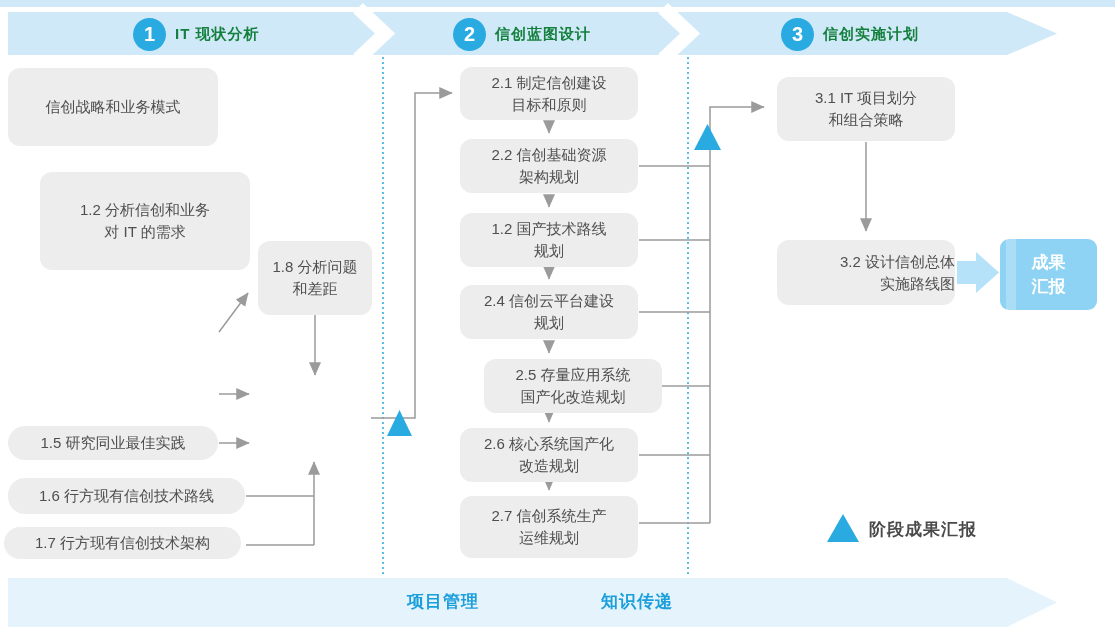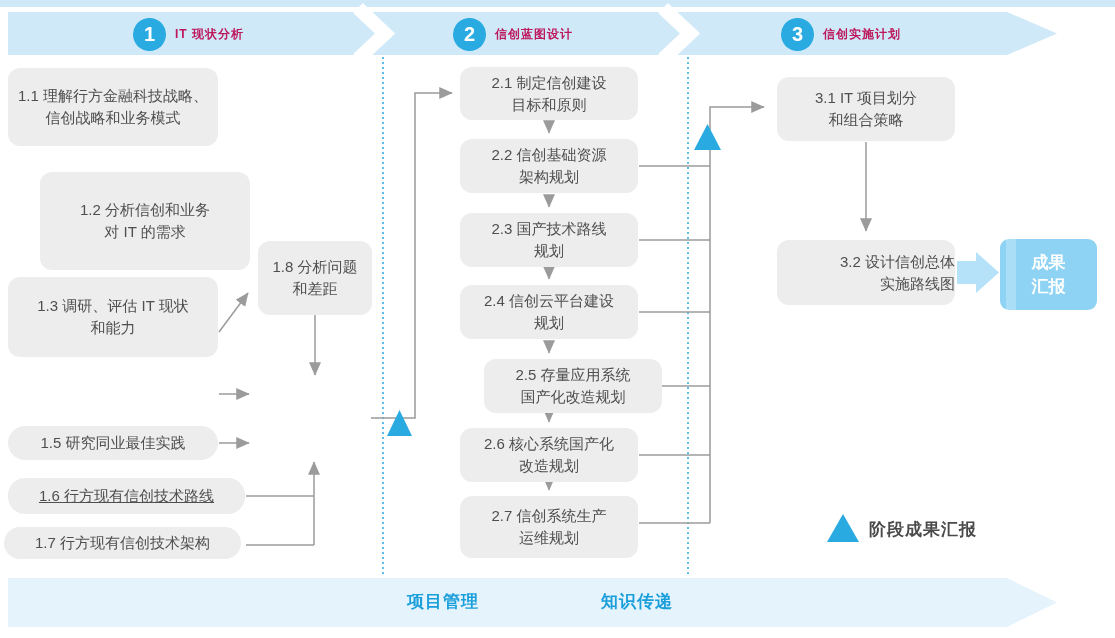--- a/index.html
+++ b/index.html
@@ -8,35 +8,35 @@
     font-family:"Liberation Sans",sans-serif;
   }
   svg{position:absolute;left:0;top:0;}
   
   .phase-header{position:absolute;top:17px;display:flex;align-items:center;gap:9px;height:34px;}
   #ph1{left:133px;} #ph2{left:453px;} #ph3{left:781px;}
   .num-circle{
     width:33px;height:33px;border-radius:50%;background:#29abe2;color:#fff;
     font-size:20px;font-weight:bold;text-align:center;line-height:33px;
   }
-  .phase-title{color:#be185d;font-size:12px;font-weight:bold;letter-spacing:1px;white-space:nowrap;}
+  .phase-title{color:#15803d;font-size:15px;font-weight:bold;letter-spacing:1px;white-space:nowrap;}
   
   .box{
     position:absolute;background:#ededed;border-radius:12px;color:#4f4f4f;
     font-size:15px;line-height:22px;display:flex;flex-direction:column;
     align-items:center;justify-content:center;text-align:center;
   }
   .box span{white-space:nowrap;display:block;}
   .pill{border-radius:17px;}
   #b11{left:8px;top:68px;width:210px;height:78px;}
   #b12{left:8px;top:172px;width:210px;height:98px;margin-left:32px;}
   #b13{left:8px;top:277px;width:210px;height:80px;}
   #b14{left:8px;top:377px;width:210px;height:34px;}
   #b15{left:8px;top:426px;width:210px;height:34px;}
-  #b16{left:8px;top:478px;width:237px;height:36px;text-decoration:underline;}
+  #b16{left:8px;top:478px;width:237px;height:36px;}
   #b17{left:4px;top:527px;width:237px;height:32px;}
   #b18{left:258px;top:233px;width:114px;height:74px;margin-top:8px;}
   #b19{left:258px;top:382px;width:113px;height:73px;}
   #b21{left:460px;top:67px;width:178px;height:53px;}
   #b22{left:460px;top:139px;width:178px;height:54px;}
   #b23{left:460px;top:213px;width:178px;height:54px;}
   #b24{left:460px;top:285px;width:178px;height:54px;}
   #b25{left:484px;top:359px;width:178px;height:54px;}
   #b26{left:460px;top:428px;width:178px;height:54px;}
   #b27{left:460px;top:496px;width:178px;height:62px;}
@@ -125,31 +125,26 @@
   <div class="phase-header" id="ph2">
     <div class="num-circle">2</div>
     <div class="phase-title">信创蓝图设计</div>
   </div>
   <div class="phase-header" id="ph3">
     <div class="num-circle">3</div>
     <div class="phase-title">信创实施计划</div>
   </div>
 
   <div class="box" id="b11">
-    <span>1.1 理解行方金融科技战略、</span>
     <span>信创战略和业务模式</span>
   </div>
   <div class="box" id="b12">
     <span>1.2 分析信创和业务</span>
     <span>对 IT 的需求</span>
   </div>
-  <div class="box" id="b13">
-    <span>1.3 调研、评估 IT 现状</span>
-    <span>和能力</span>
-  </div>
   <div class="box pill" id="b15">
     <span>1.5 研究同业最佳实践</span>
   </div>
   <div class="box pill" id="b16">
     <span>1.6 行方现有信创技术路线</span>
   </div>
   <div class="box pill" id="b17">
     <span>1.7 行方现有信创技术架构</span>
   </div>
   <div class="box" id="b18">
@@ -159,21 +154,21 @@
 
   <div class="box" id="b21">
     <span>2.1 制定信创建设</span>
     <span>目标和原则</span>
   </div>
   <div class="box" id="b22">
     <span>2.2 信创基础资源</span>
     <span>架构规划</span>
   </div>
   <div class="box" id="b23">
-    <span>2.3 国产技术路线</span>
+    <span>1.2 国产技术路线</span>
     <span>规划</span>
   </div>
   <div class="box" id="b24">
     <span>2.4 信创云平台建设</span>
     <span>规划</span>
   </div>
   <div class="box" id="b25">
     <span>2.5 存量应用系统</span>
     <span>国产化改造规划</span>
   </div>

